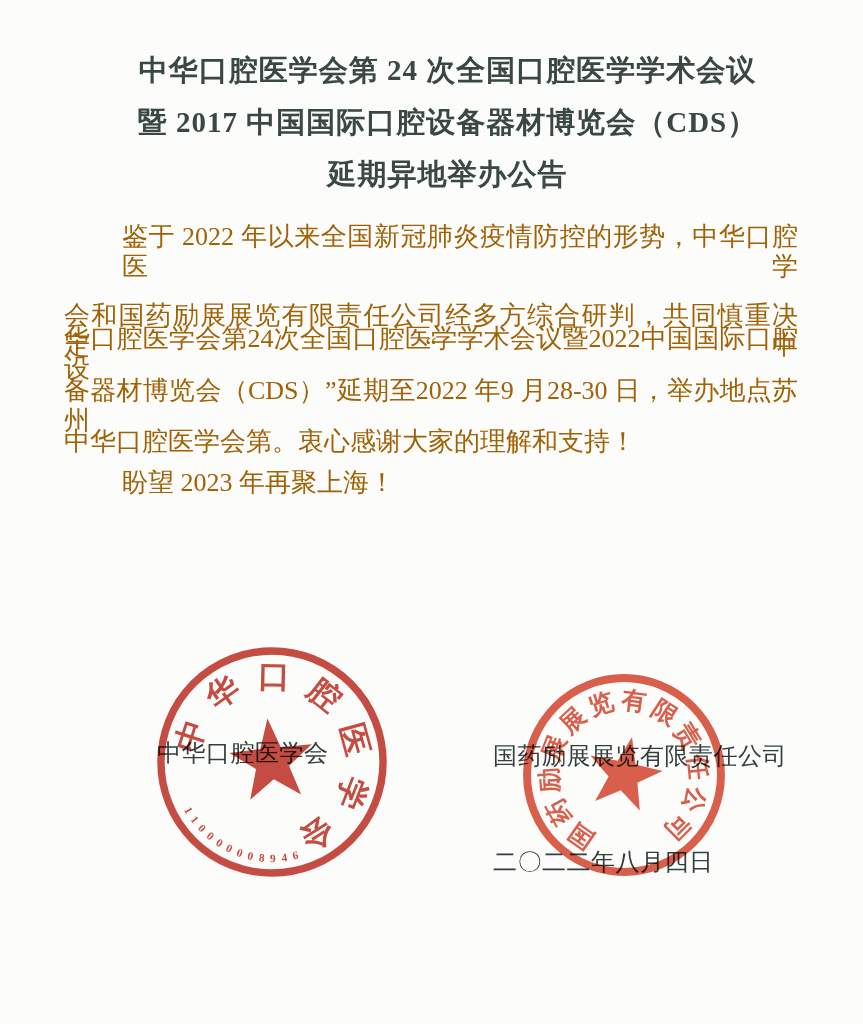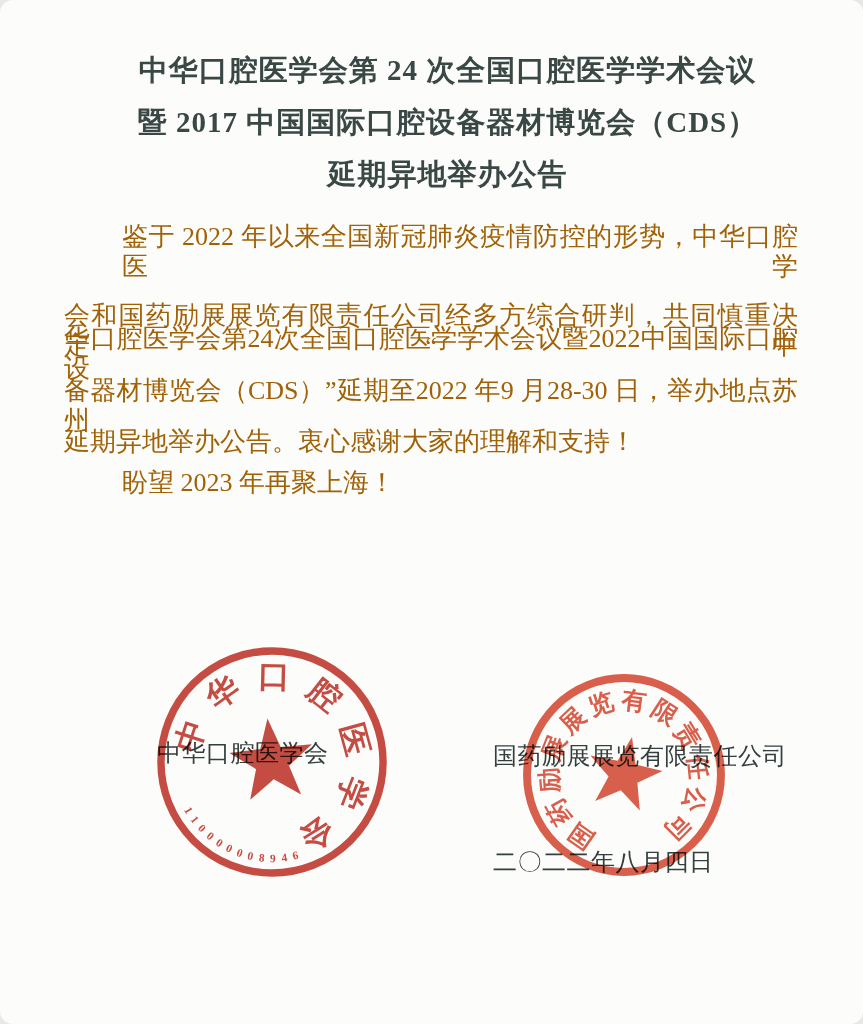--- a/index.html
+++ b/index.html
@@ -5,21 +5,20 @@
   html, body { margin: 0; padding: 0; background: #e8e8e6; }
   .page {
     position: relative;
     width: 863px;
     height: 1024px;
     margin: 0 auto;
     background: #fcfcfa;
     overflow: hidden;
     font-family: "Liberation Serif", "DejaVu Serif", serif;
     color: #3c4a48;
-    border-radius: 13px;
   }
   
   .title-block {
     position: absolute;
     left: 80px;
     right: 48px;
     top: 50px;
     text-align: center;
     font-weight: 700;
     font-size: 29px;
@@ -94,21 +93,21 @@
     <span class="title-line">中华口腔医学会第 24 次全国口腔医学学术会议</span>
     <span class="title-line">暨 2017 中国国际口腔设备器材博览会（CDS）</span>
     <span class="title-line">延期异地举办公告</span>
   </header>
 
   <main class="body-block">
     <p class="body-line indent just">鉴于 2022 年以来全国新冠肺炎疫情防控的形势，中华口腔医学</p>
     <p class="body-line just">会和国药励展展览有限责任公司经多方综合研判，共同慎重决定“中</p>
     <p class="body-line just">华口腔医学会第24次全国口腔医学学术会议暨2022中国国际口腔设</p>
     <p class="body-line just">备器材博览会（CDS）”延期至2022 年9 月28-30 日，举办地点苏州</p>
-    <p class="body-line">延期异地举办公告。衷心感谢大家的理解和支持！</p>
+    <p class="body-line">中华口腔医学会第。衷心感谢大家的理解和支持！</p>
     <p class="body-line indent">盼望 2023 年再聚上海！</p>
   </main>
 
   <div class="sig sig-left">中华口腔医学会</div>
   <div class="sig sig-right">国药励展展览有限责任公司</div>
   <div class="sig sig-date">二〇二二年八月四日</div>
 
   <svg class="seal seal-left" id="seal-left" viewBox="0 0 236 236">
       <circle cx="118" cy="118" r="112" fill="none" stroke="#c23e33" stroke-width="7.5"></circle>
       <polygon points="113.4,74.2 106.2,104.9 75.0,108.9 101.9,125.2 96.0,156.1 119.8,135.5 147.4,150.7 135.2,121.7 158.2,100.1 126.8,102.8" fill="#c23e33"></polygon>

